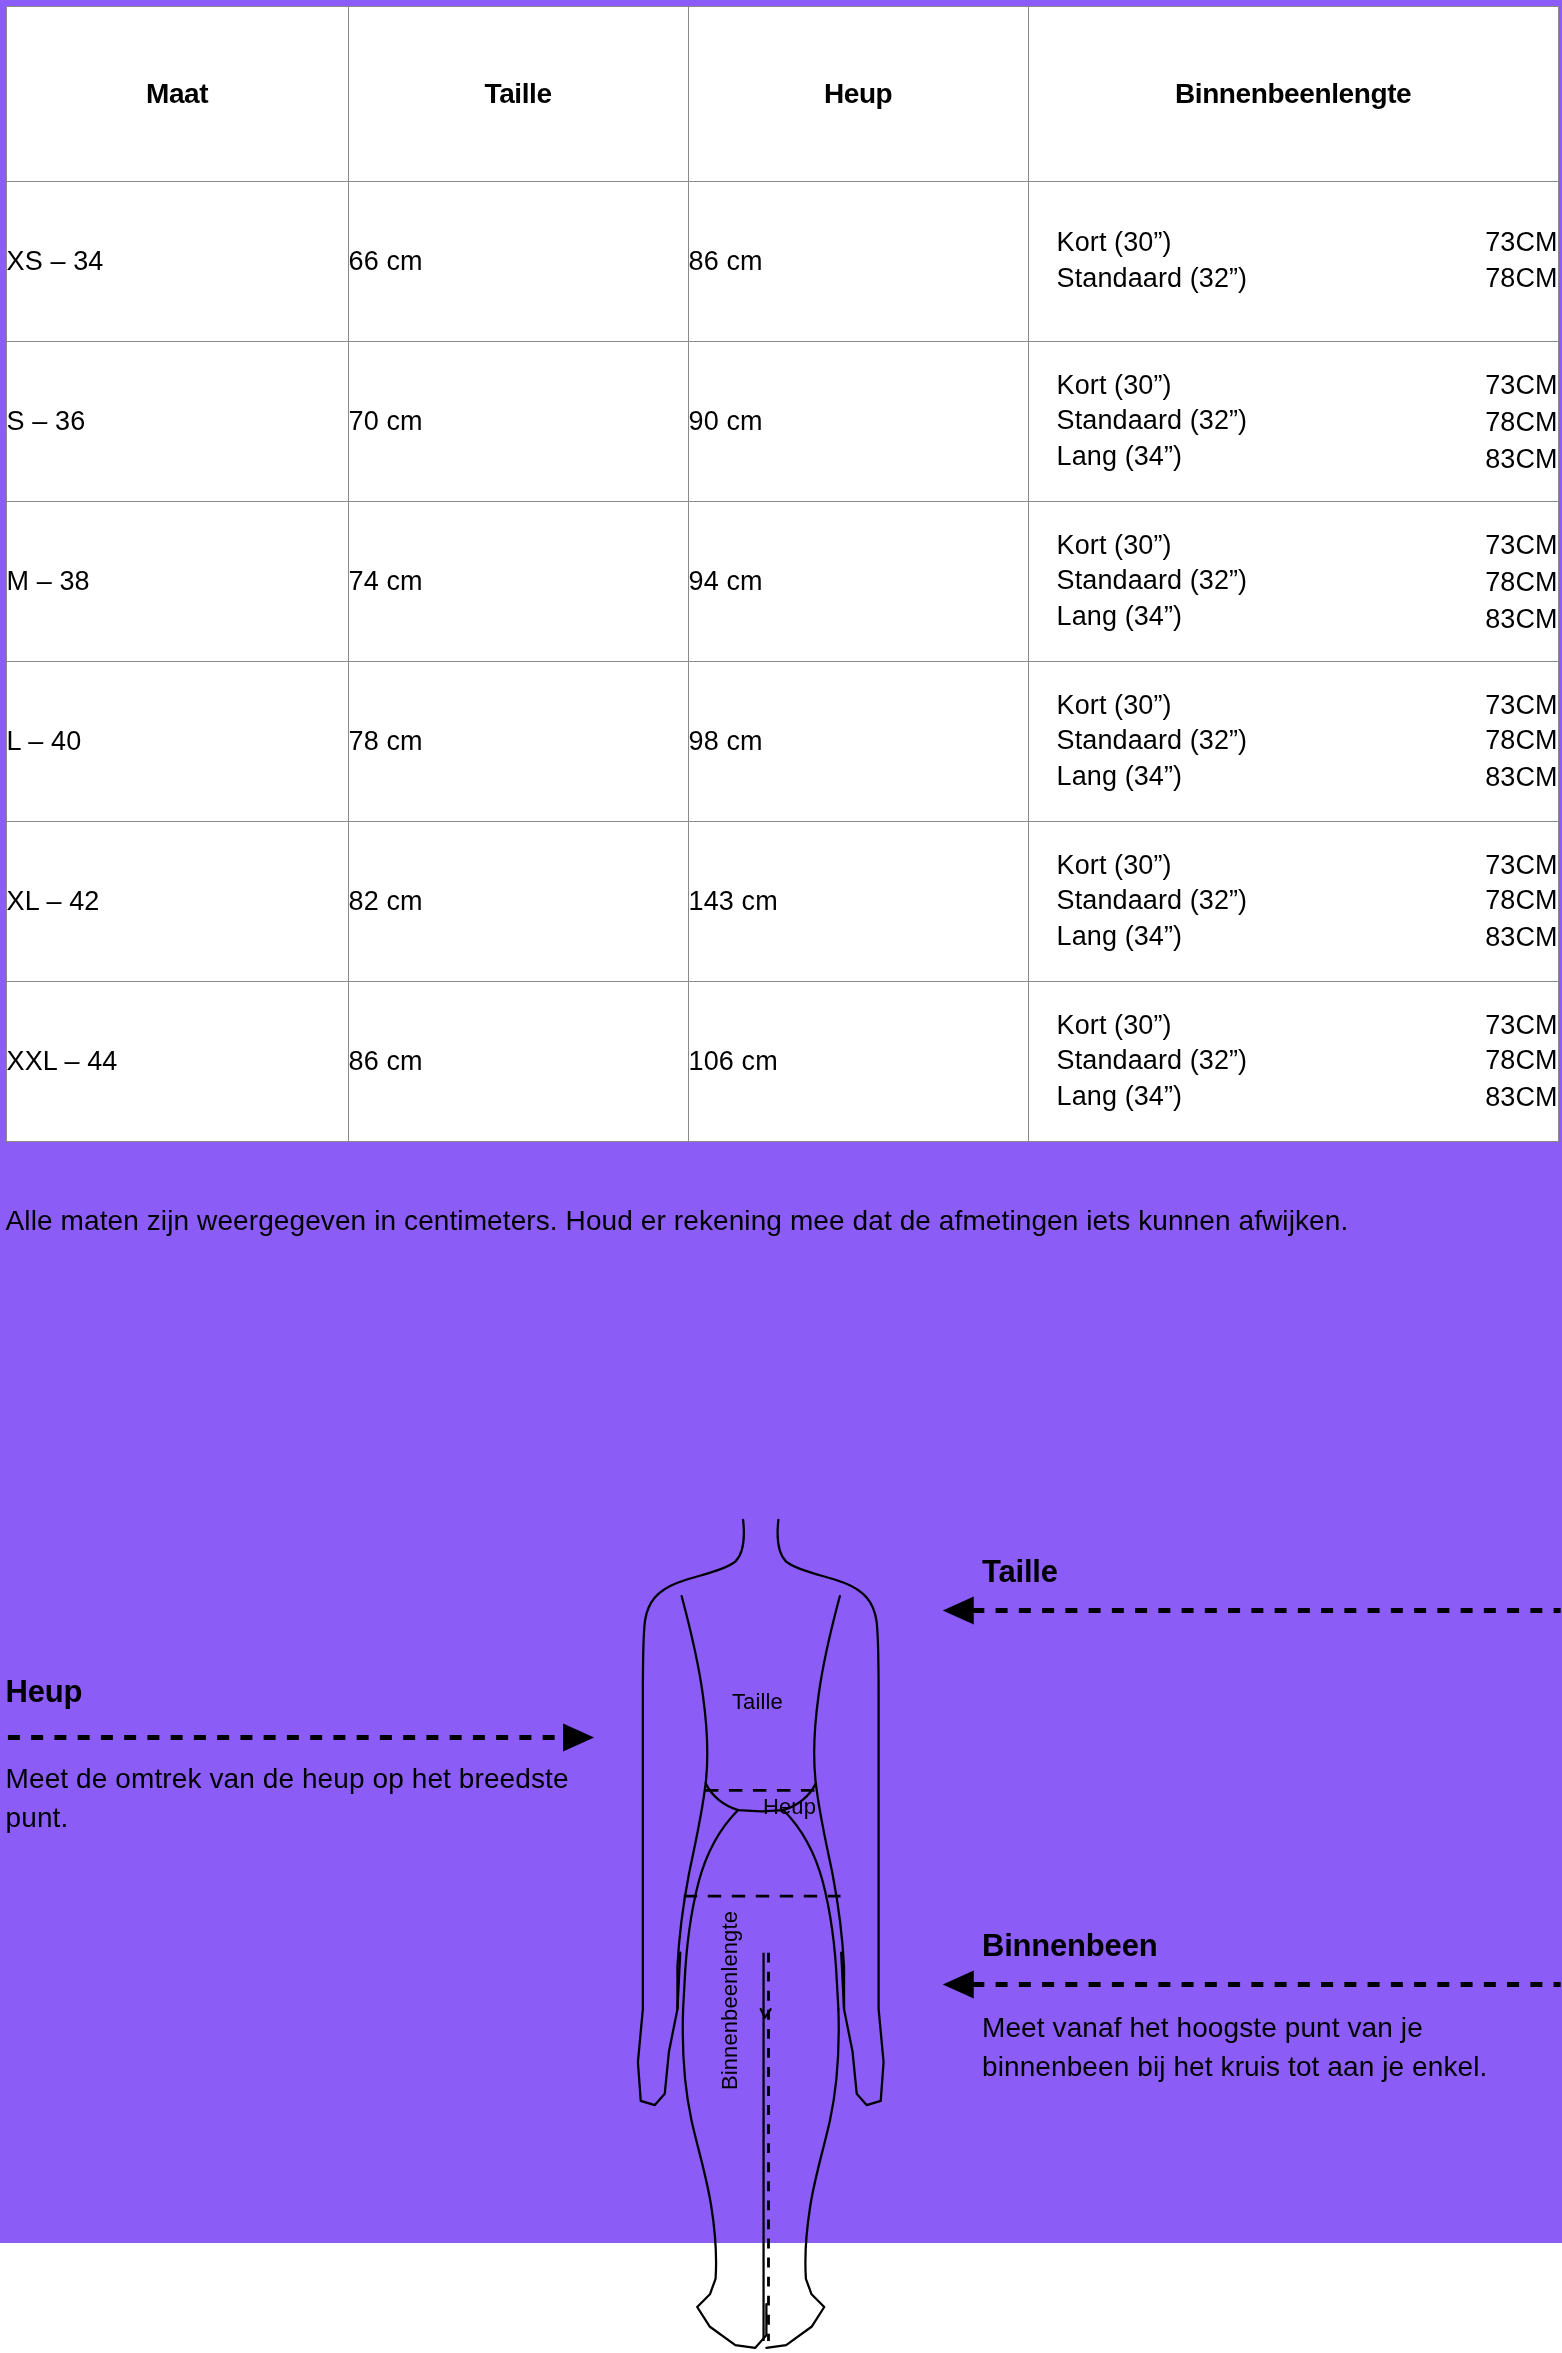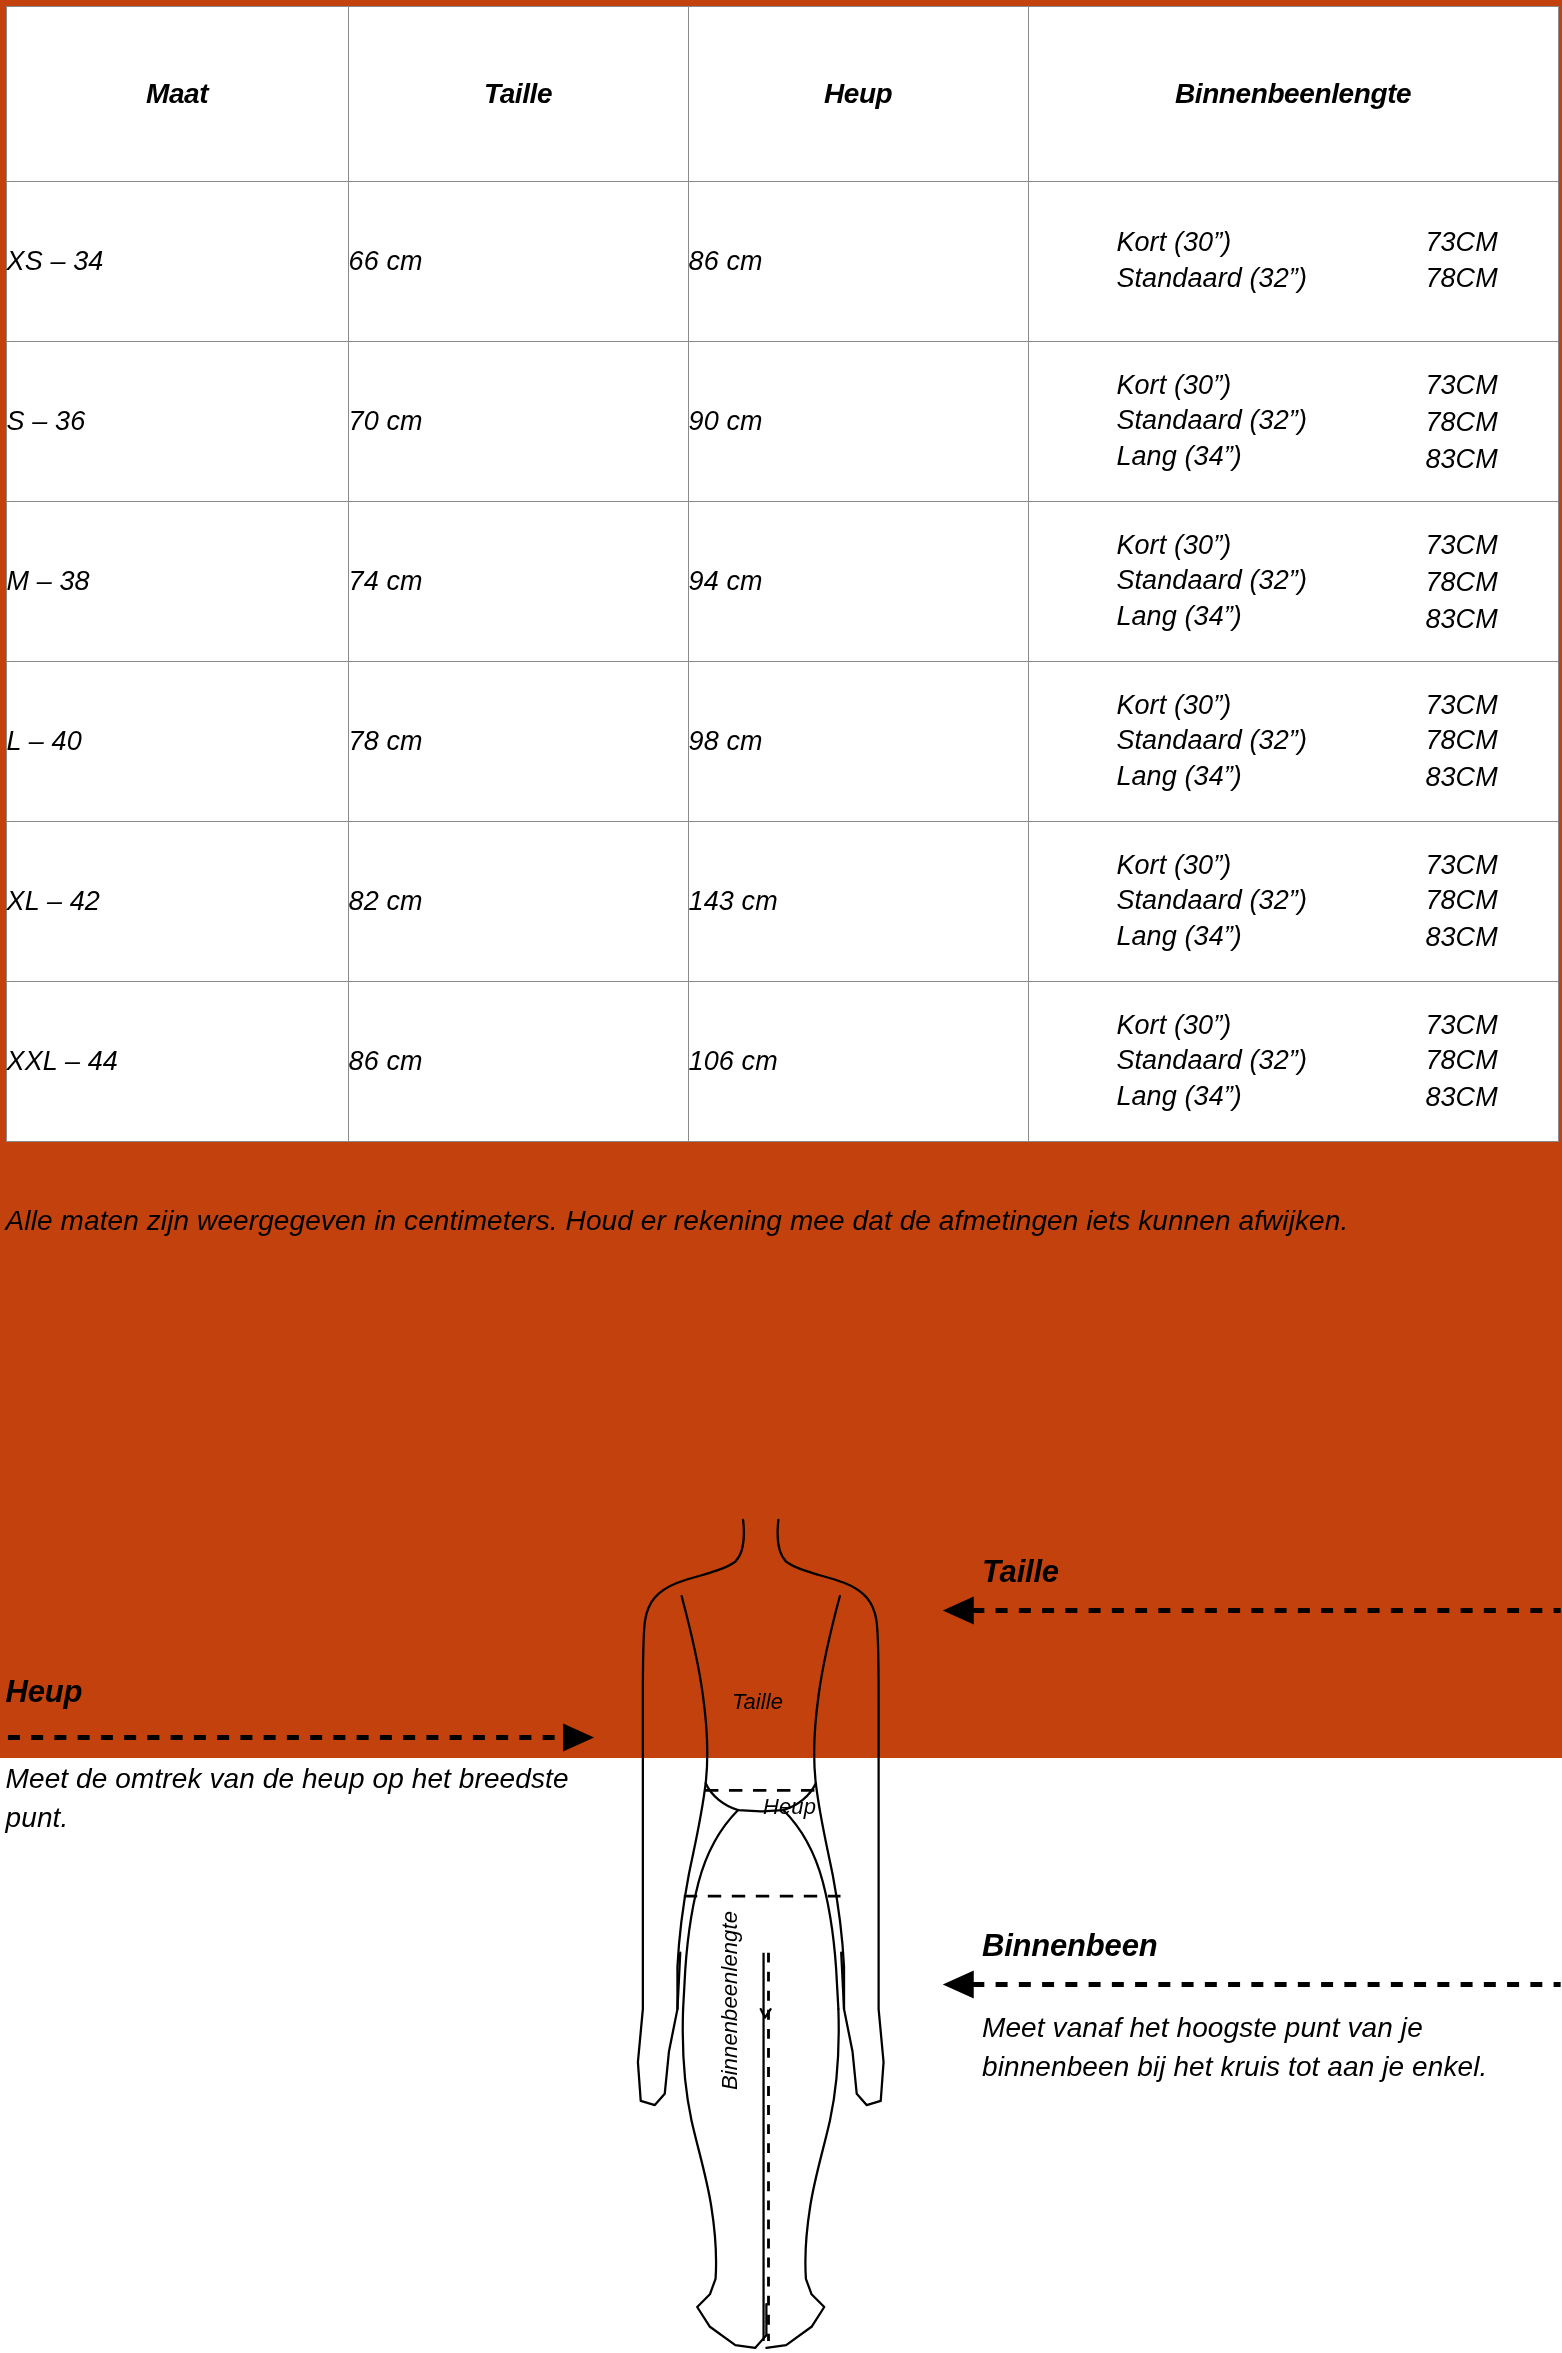--- a/index.html
+++ b/index.html
@@ -7,23 +7,22 @@
     width: 1563px;
     height: 2354px;
     background: #ffffff;
     font-family: "Liberation Sans", sans-serif;
     color: #000000;
     overflow: hidden;
   }
   .page {
     position: relative;
     width: 1563px;
-    height: 1758px;
-    background: #c2410c;
-    font-style: italic;
+    height: 2243px;
+    background: #8b5cf6;
   }
 
   
   .size-table {
     position: absolute;
     left: 5.6px;
     top: 5.6px;
     width: 1552px;
     border-collapse: collapse;
     table-layout: fixed;
@@ -59,21 +58,21 @@
     text-align: left !important;
     padding: 0 0 0 28px;
   }
   .bbl-list {
     display: block;
     width: 100%;
   }
   .bbl-row {
     display: flex;
     align-items: baseline;
-    justify-content: center;
+    justify-content: space-between;
     line-height: 1.32;
   }
   .bbl-label {
     font-size: 27px;
     white-space: nowrap;
     width: 275px;
     flex: 0 0 275px;
     text-align: left;
   }
   .bbl-value {

